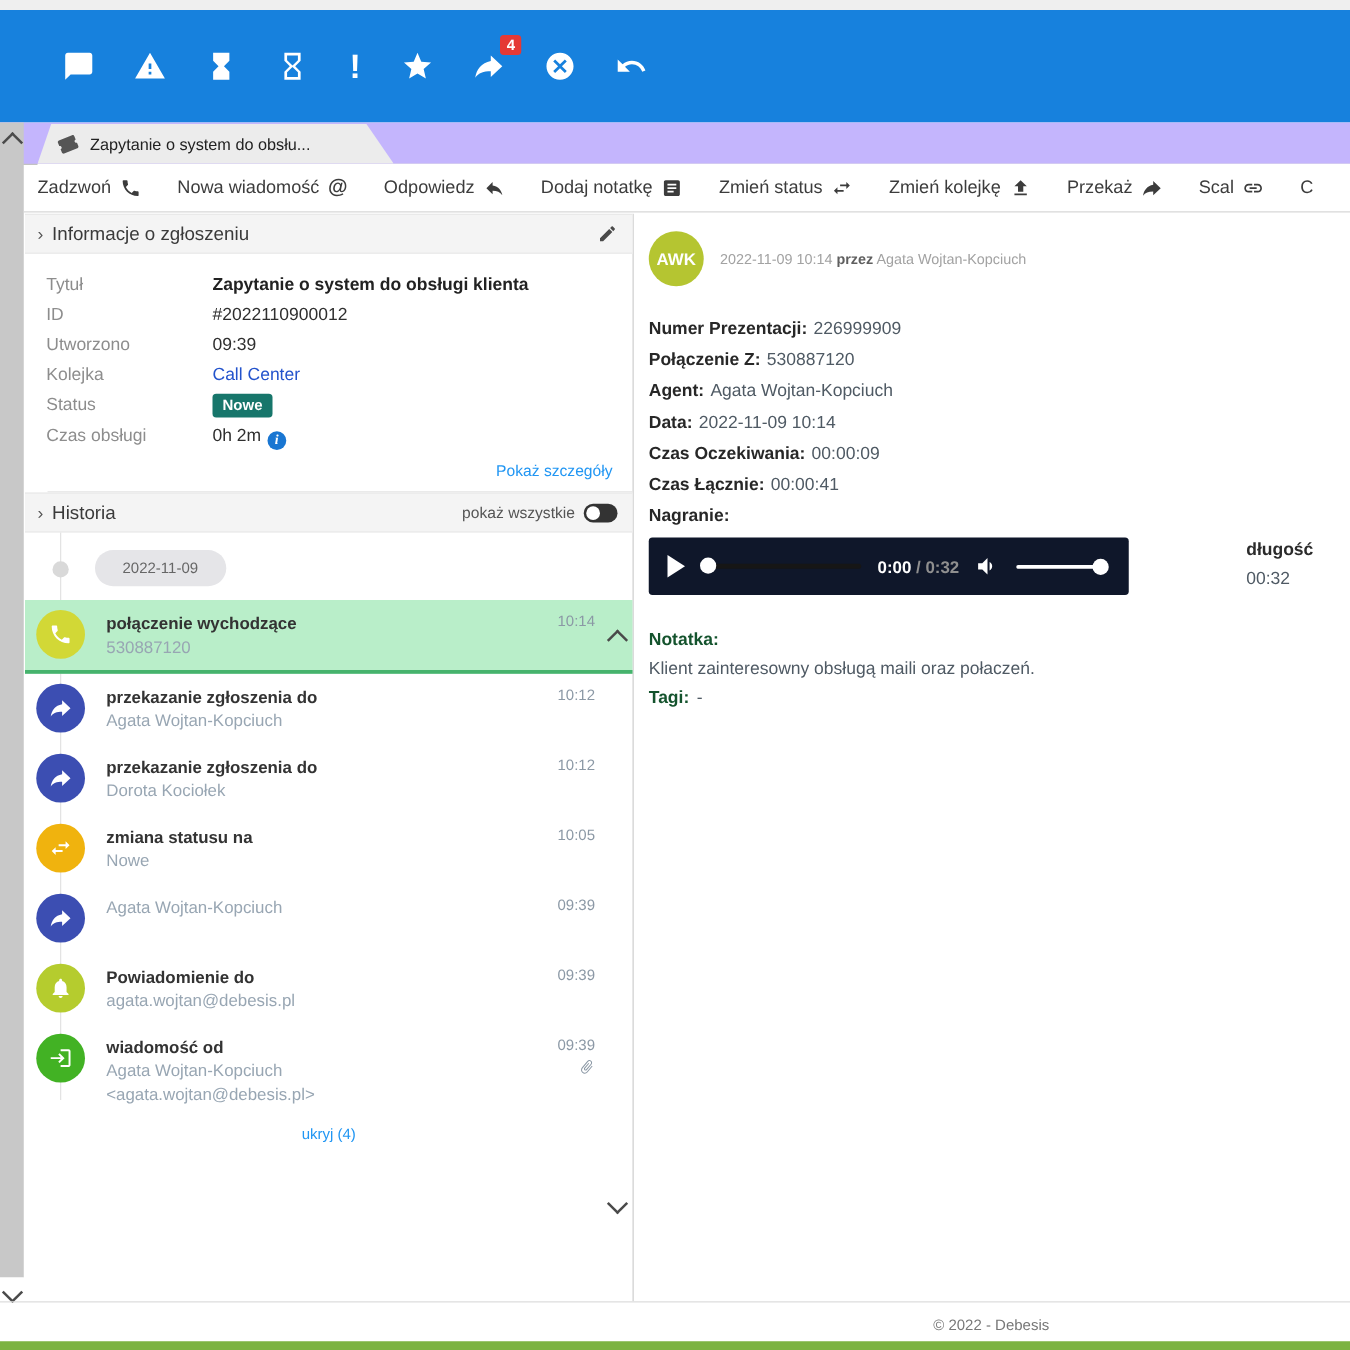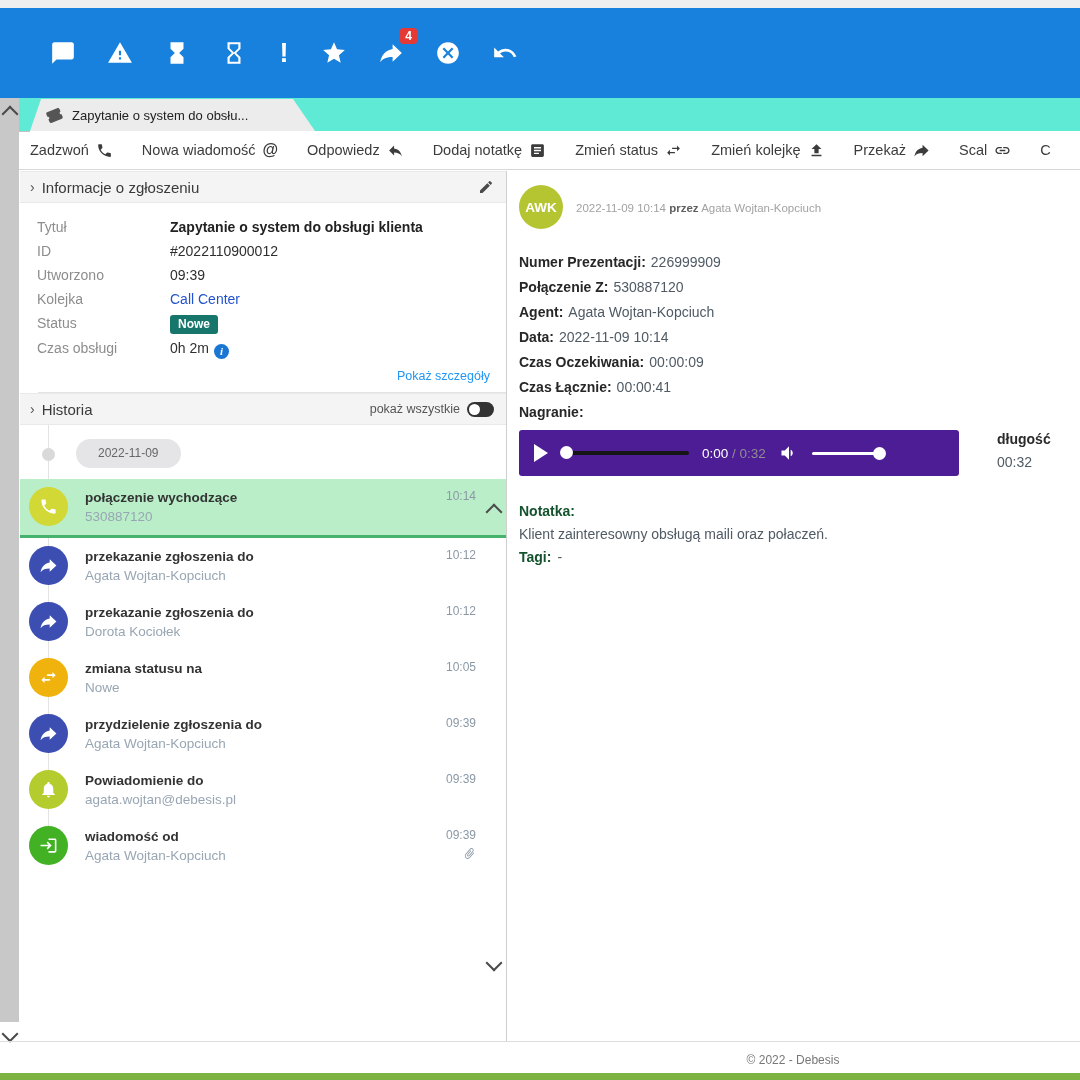--- a/index.html
+++ b/index.html
@@ -8,21 +8,21 @@
   
   .top-strip{position:absolute;top:0;left:0;right:0;height:8px;background:#efefef;}
   .bluebar{position:absolute;top:8px;left:0;right:0;height:90px;background:#1781dd;
            display:flex;align-items:center;gap:31px;padding-left:50px;}
   .tb-icon{position:relative;width:26px;height:26px;color:#fff;cursor:pointer;flex:none;}
   .tb-icon svg{width:26px;height:26px;fill:#fff;display:block;}
   .tb-excl{font-size:27px;font-weight:bold;color:#fff;width:12px;text-align:center;line-height:26px;}
   .badge{position:absolute;top:-12px;right:-13px;background:#e53935;color:#fff;font-size:12px;
          font-weight:bold;padding:1px 5px;border-radius:3px;line-height:14px;}
   
-  .tabstrip{position:absolute;top:98px;left:0;right:0;height:33px;background:#5eead4;border-bottom:1px solid #c2c2c2;}
+  .tabstrip{position:absolute;top:98px;left:0;right:0;height:33px;background:#c4b5fd;border-bottom:1px solid #c2c2c2;}
   .tab{position:absolute;left:30px;top:1px;height:32px;width:285px;background:#ececec;
        display:flex;align-items:center;gap:9px;padding:0 16px;box-sizing:border-box;
        font-size:13px;color:#222;cursor:pointer;
        clip-path:polygon(11px 0,calc(100% - 22px) 0,100% 100%,0 100%);}
   .tab svg{width:17px;height:17px;fill:#555;transform:rotate(-22deg);flex:none;}
   
   .lsb-track{position:absolute;left:0;top:98px;width:19px;height:924px;background:#c8c8c8;}
   .sb-arrow{position:absolute;width:10px;height:10px;border:solid #4a4a4a;border-width:0 2px 2px 0;cursor:pointer;}
   .sb-up{transform:rotate(-135deg);}
   .sb-down{transform:rotate(45deg);}
@@ -90,22 +90,22 @@
   .avatar{width:44px;height:44px;border-radius:50%;background:#b5c531;color:#fff;font-weight:bold;
           font-size:13.5px;display:flex;align-items:center;justify-content:center;flex:none;}
   .call-title{font-size:19px;color:#4f4f4f;line-height:22px;}
   .call-num{font-weight:bold;color:#141414;margin-left:6px;}
   .call-meta{font-size:11.5px;color:#a2a2a2;margin-top:17px;}
   .call-meta b{color:#5f5f5f;}
   .call-rows{padding:21px 0 0 11px;font-size:14px;line-height:25px;}
   .crow b{color:#272727;}
   .crow span{color:#4f5a64;margin-left:5px;}
   .rec-row{position:relative;margin:3px 0 0 11px;height:50px;}
-  .player{position:absolute;left:0;top:2px;width:440px;height:46px;background:#4c1d95;border-radius:3px;
-          display:flex;align-items:center;padding:0 15px;box-sizing:border-box;gap:13px;}
+  .player{position:absolute;left:0;top:2px;width:384px;height:46px;background:#0f172a;border-radius:3px;
+          display:flex;align-items:center;padding:0 15px;box-sizing:border-box;gap:13px;font-weight:bold;}
   .play-btn{width:0;height:0;border-left:14px solid #fff;border-top:9px solid transparent;
             border-bottom:9px solid transparent;cursor:pointer;flex:none;}
   .seek{position:relative;width:128px;height:4px;background:#161616;border-radius:2px;cursor:pointer;flex:none;}
   .seek .knob{position:absolute;left:-1px;top:-5px;width:13px;height:13px;background:#fff;border-radius:50%;}
   .ptime{font-size:13.5px;color:#fff;white-space:nowrap;flex:none;}
   .ptime .dim{color:#8f8f8f;}
   .spk svg{width:20px;height:20px;fill:#fff;display:block;cursor:pointer;}
   .vol{position:relative;width:72px;height:3px;background:#fff;border-radius:2px;cursor:pointer;flex:none;}
   .vol .knob{position:absolute;right:-2px;top:-5px;width:13px;height:13px;background:#fff;border-radius:50%;}
   .duration{position:absolute;left:478px;top:0;width:130px;font-size:14px;line-height:23px;}
@@ -349,21 +349,20 @@
             <div class="h-time">10:05</div>
           </div>
         </div>
         <div class="h-item">
           <span class="h-ic" style="background: rgb(60, 78, 178);">
             <svg viewBox="0 0 24 24">
               <path d="M13.5 8.2V4l8.5 8-8.5 8v-4.3C8 15.7 4.5 17 2 20.5 3 14.5 6.5 9.5 13.5 8.2z"></path>
             </svg>
           </span>
           <div class="h-body">
-            <div class="h-title">przydzielenie zgłoszenia do</div>
             <div class="h-sub">Agata Wojtan-Kopciuch</div>
           </div>
           <div class="h-right">
             <div class="h-time">09:39</div>
           </div>
         </div>
         <div class="h-item">
           <span class="h-ic" style="background: rgb(181, 204, 46);">
             <svg viewBox="0 0 24 24">
               <path d="M12 22c1.1 0 2-.9 2-2h-4c0 1.1.9 2 2 2zm6-6v-5c0-3.07-1.63-5.64-4.5-6.32V4c0-.83-.67-1.5-1.5-1.5s-1.5.67-1.5 1.5v.68C7.64 5.36 6 7.92 6 11v5l-2 2v1h16v-1l-2-2z"></path>
@@ -379,29 +378,31 @@
         </div>
         <div class="h-item">
           <span class="h-ic" style="background: rgb(66, 178, 36);">
             <svg viewBox="0 0 24 24">
               <path d="M11 7L9.6 8.4l2.6 2.6H2v2h10.2l-2.6 2.6L11 17l5-5-5-5zm9 12h-8v2h8c1.1 0 2-.9 2-2V5c0-1.1-.9-2-2-2h-8v2h8v14z"></path>
             </svg>
           </span>
           <div class="h-body">
             <div class="h-title">wiadomość od</div>
             <div class="h-sub">Agata Wojtan-Kopciuch</div>
+            <div class="h-sub">&lt;agata.wojtan@debesis.pl&gt;</div>
           </div>
           <div class="h-right">
             <div class="h-time">09:39</div>
             <div class="h-clip"><svg viewBox="0 0 24 24">
                 <path d="M16.5 6v11.5c0 2.21-1.79 4-4 4s-4-1.79-4-4V5c0-1.38 1.12-2.5 2.5-2.5s2.5 1.12 2.5 2.5v10.5c0 .55-.45 1-1 1s-1-.45-1-1V6H10v9.5c0 1.38 1.12 2.5 2.5 2.5s2.5-1.12 2.5-2.5V5c0-2.21-1.79-4-4-4S7 2.79 7 5v12.5c0 3.04 2.46 5.5 5.5 5.5s5.5-2.46 5.5-5.5V6h-1.5z"></path>
               </svg></div>
           </div>
         </div>
       </div>
+    <div class="hide-link">ukryj (4)</div>
     <span class="sb-arrow sb-up list-sb-up" style="position:absolute;"></span>
     <span class="sb-arrow sb-down list-sb-down" style="position:absolute;"></span>
   </div>
 
   <div class="right-panel">
     <div class="call-head">
       <div class="avatar">AWK</div>
       <div>
         <div class="call-meta">
           <span>2022-11-09 10:14</span> <b>przez</b> <span>Agata Wojtan-Kopciuch</span>

